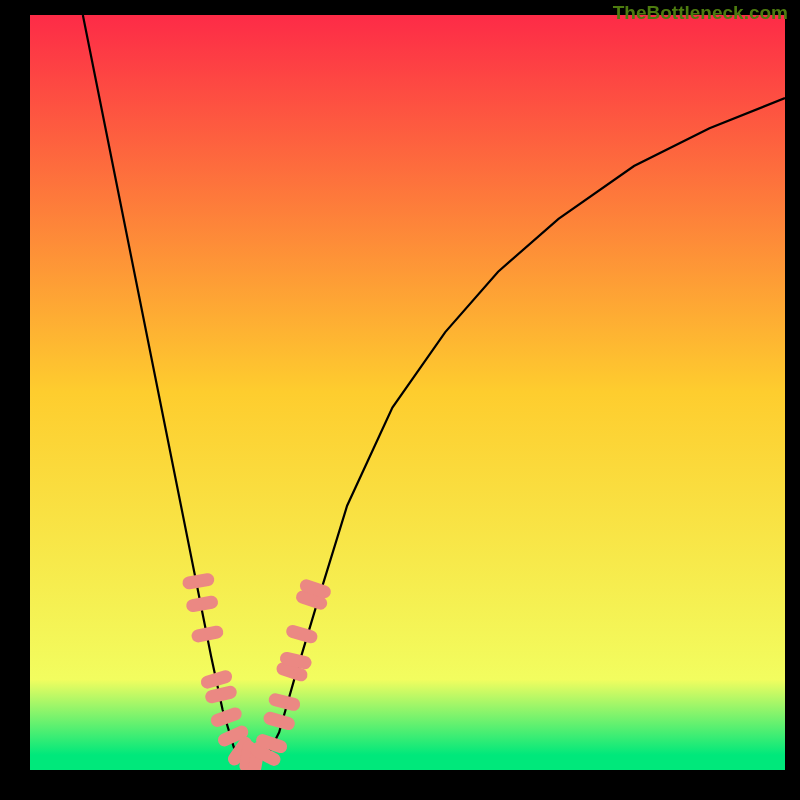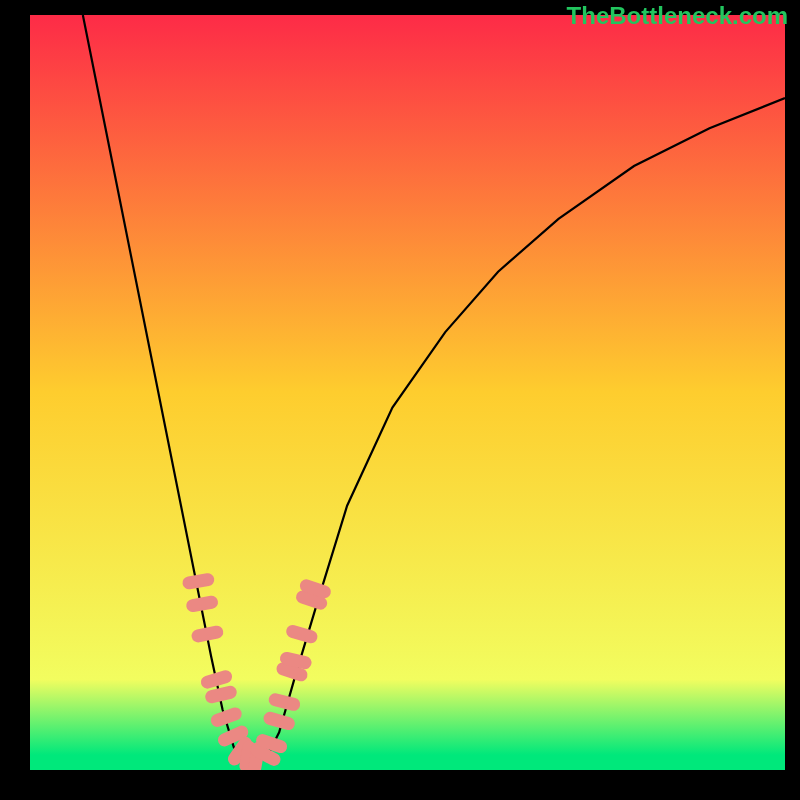--- a/index.html
+++ b/index.html
@@ -23,23 +23,23 @@
       position: absolute;
       left: 0;
       top: 0;
       width: 755px;
       height: 755px;
     }
     .watermark {
       position: absolute;
       top: 2px;
       right: 12px;
-      color: #22c55e;
+      color: #4d7c0f;
       font-family: Arial, sans-serif;
-      font-size: 24px;
+      font-size: 19px;
       font-weight: bold;
       z-index: 10;
     }
     svg {
       display: block;
     }
   </style>
 </head>
 <body>
 

